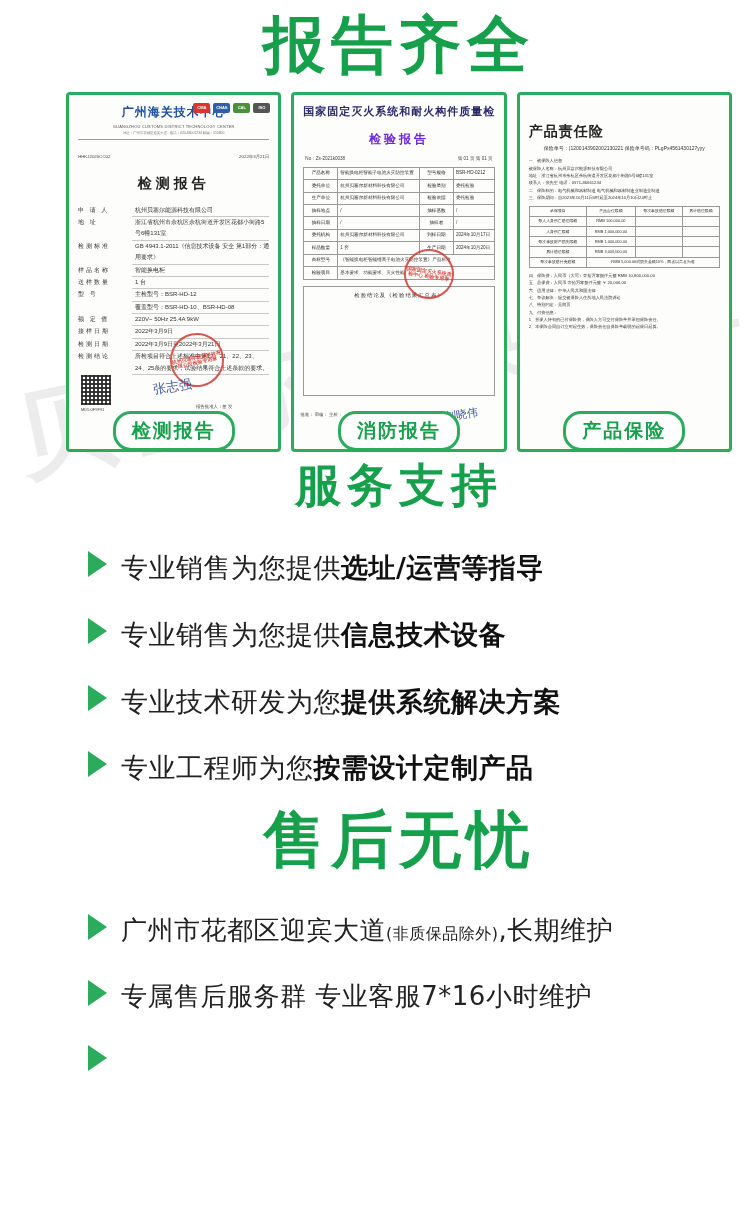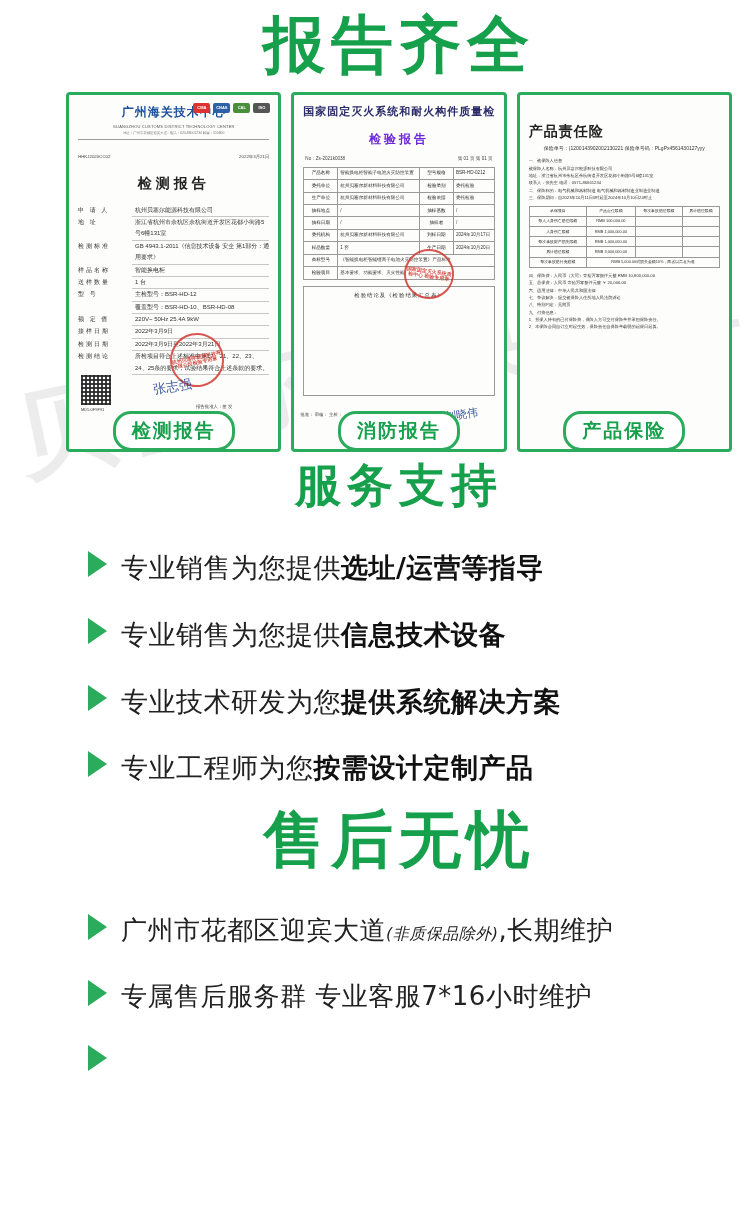--- a/index.html
+++ b/index.html
@@ -321,21 +321,21 @@
     flex: none;
   }
   .btext {
     font-size: 27px;
     color: #222;
     font-family: "DejaVu Sans", sans-serif;
     letter-spacing: .5px;
     line-height: 1.25;
   }
   .btext b { font-weight: bold; color: #111; }
-  .btext .small { font-size: 16px; font-style: italic; }
+  .btext .small { font-size: 16px; }
 
   .bullets-2 .btext { font-size: 26px; }
 
   
   .watermark {
     position: absolute;
     left: 10px;
     top: 300px;
     width: 730px;
     text-align: center;

